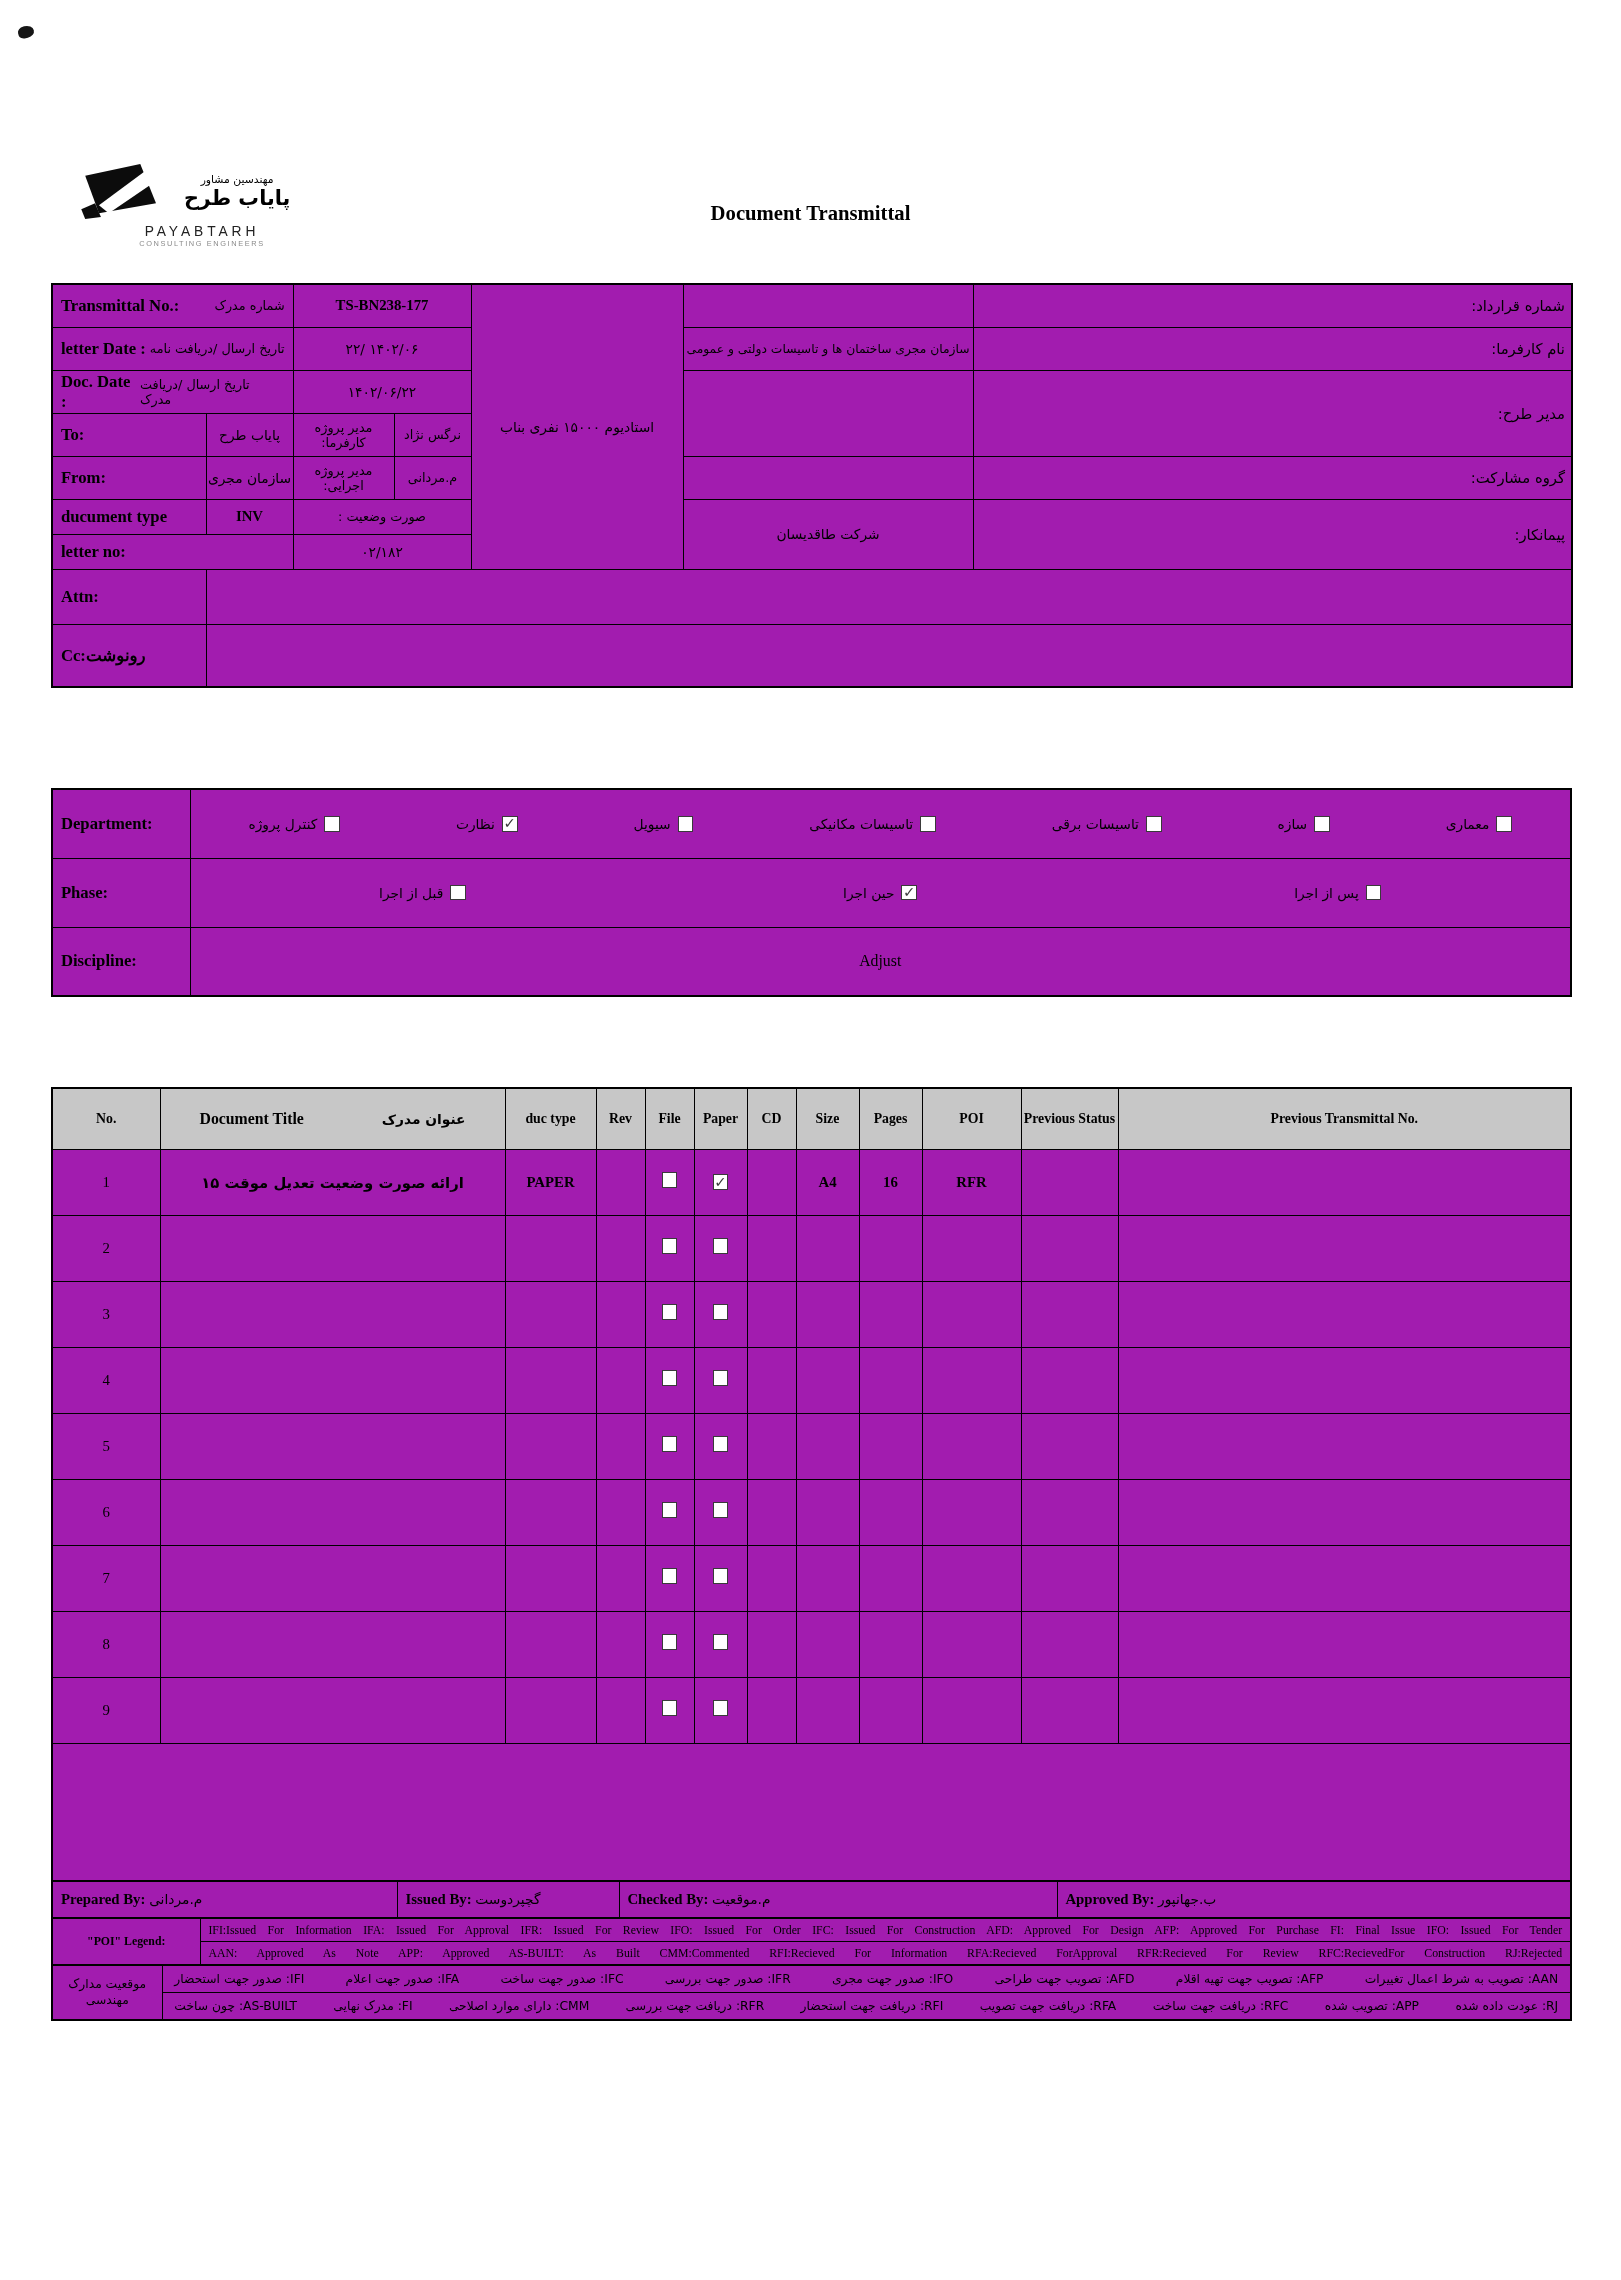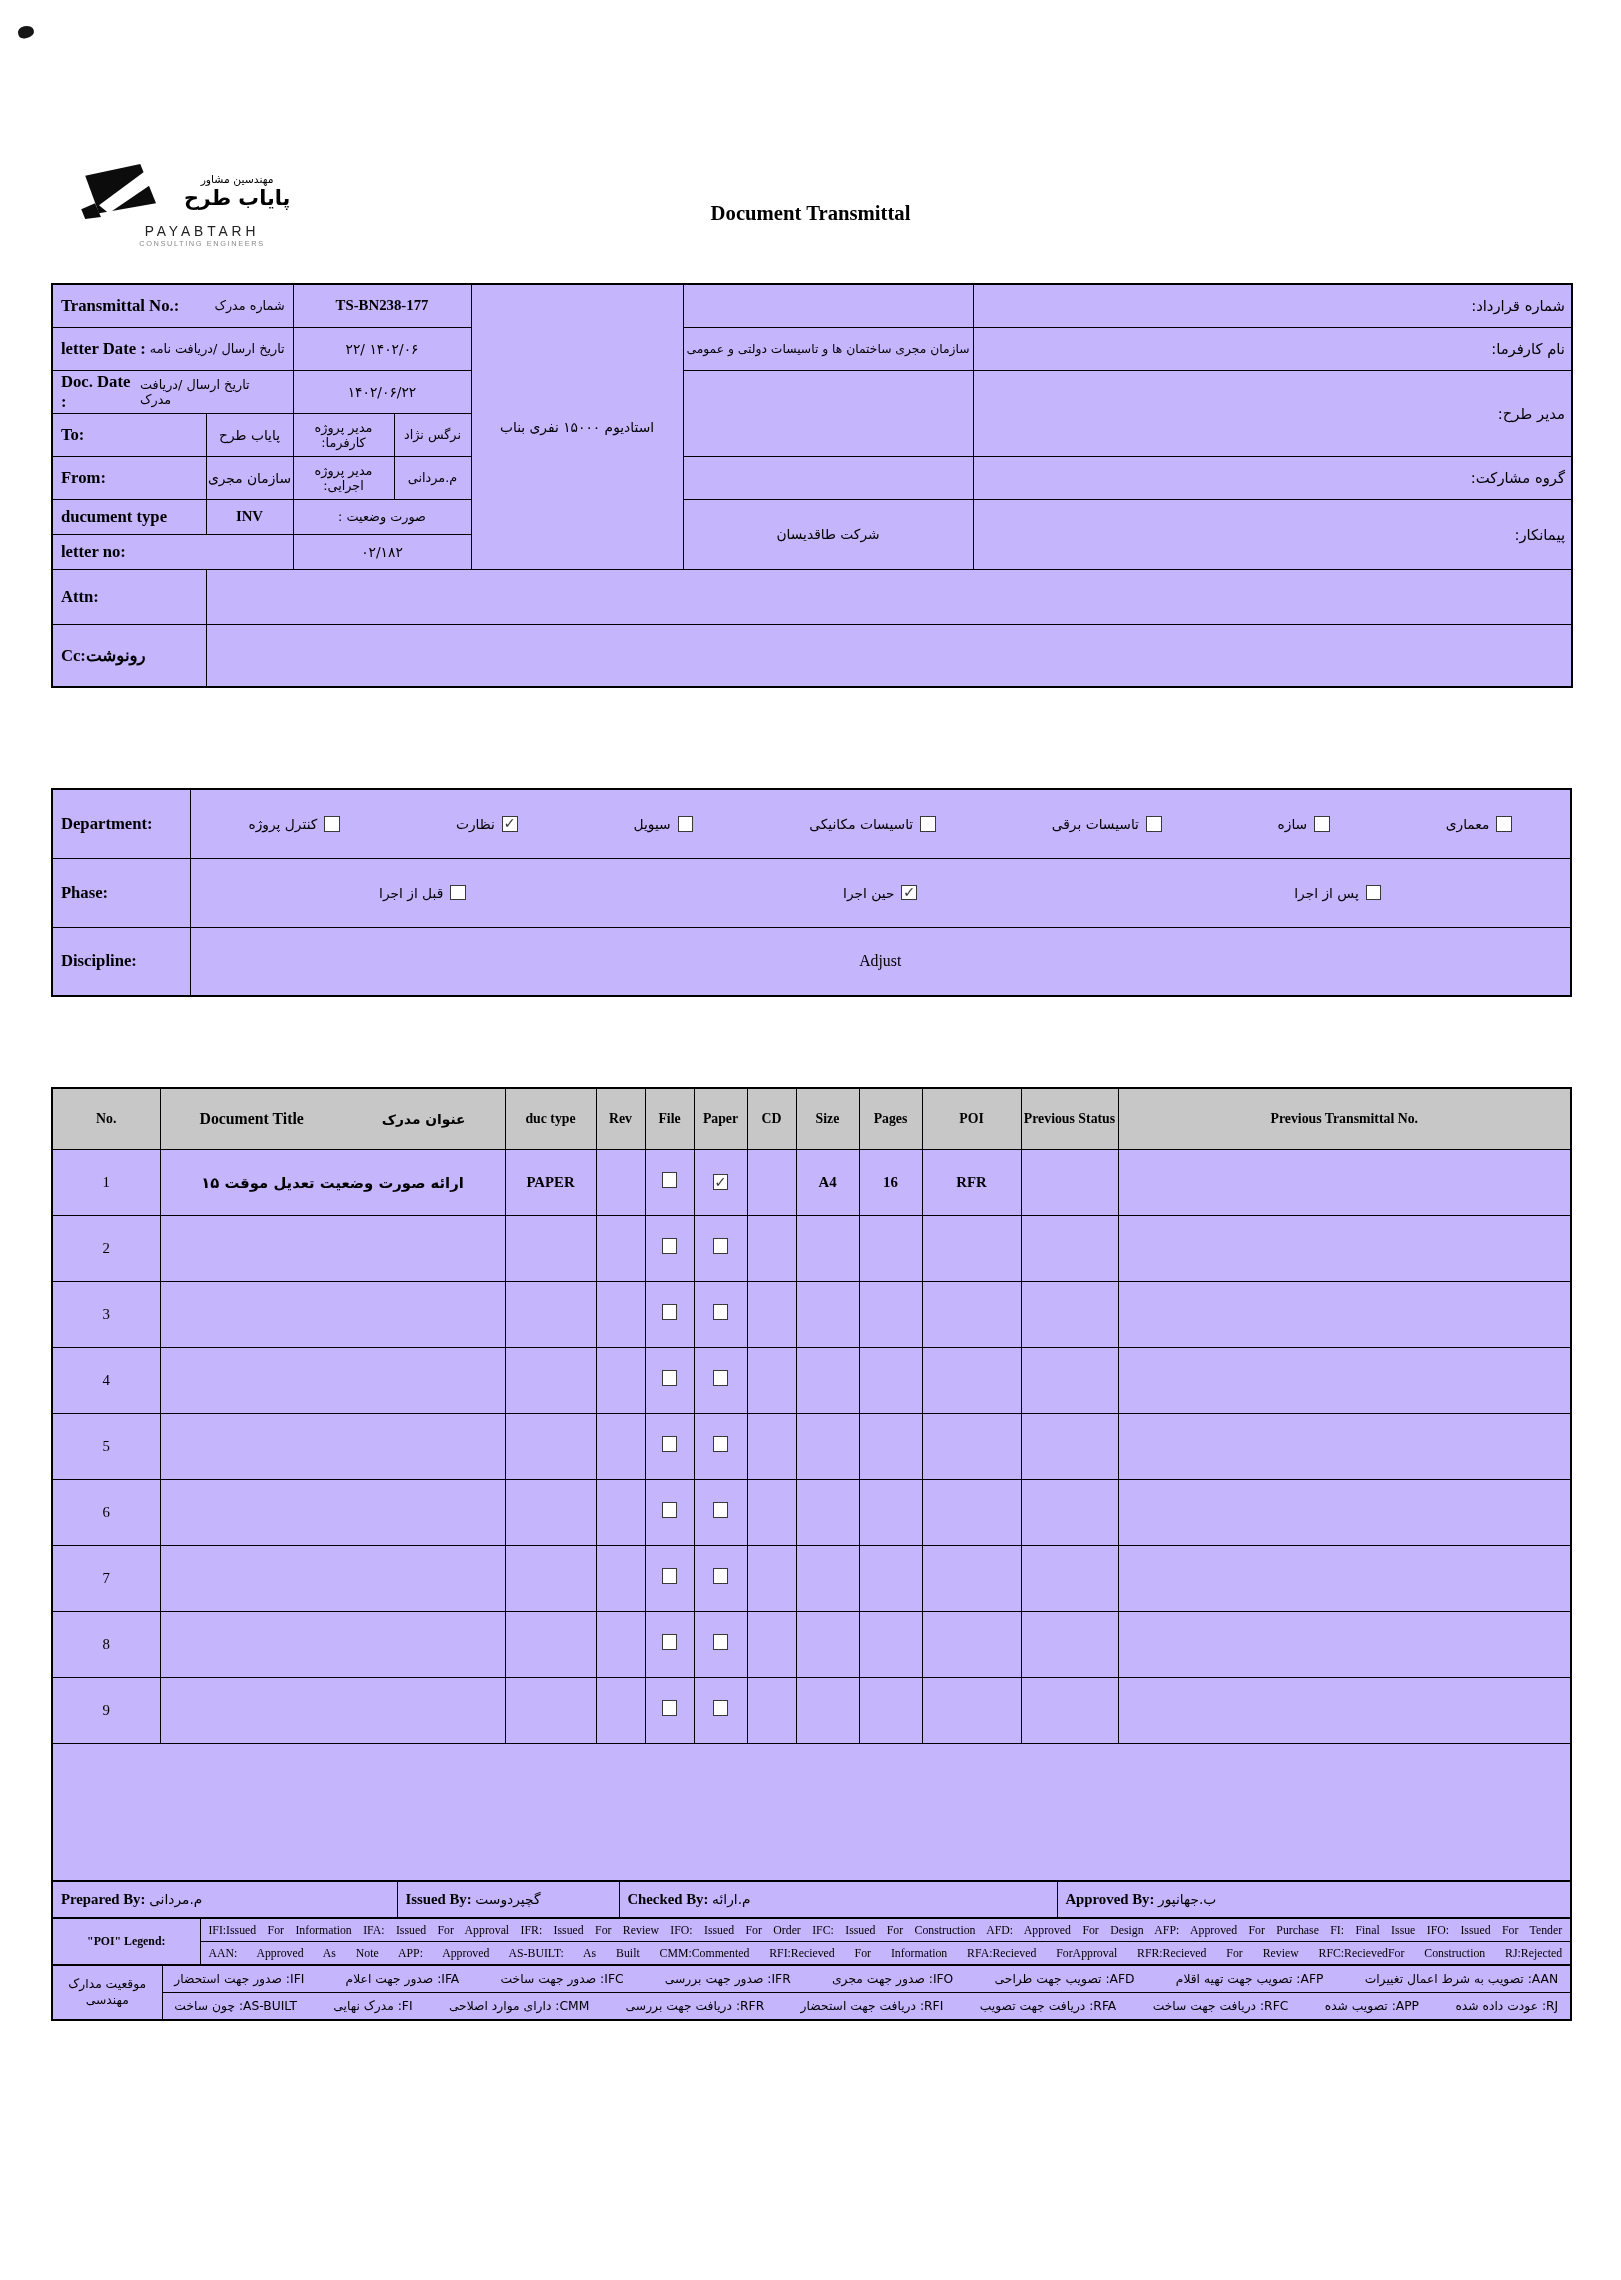--- a/index.html
+++ b/index.html
@@ -3,21 +3,21 @@
 <meta charset="utf-8">
 <style>
   * { box-sizing: border-box; margin: 0; padding: 0; }
   html,body { background:#ffffff; }
   body {
     width:1621px; height:2280px; position:relative;
     font-family:"Liberation Serif","DejaVu Serif",serif;
     color:#000;
   }
   .fa { font-family:"DejaVu Sans", sans-serif; }
-  table { border-collapse:collapse; table-layout:fixed; width:1519px; background:#c4b5fd; }
+  table { border-collapse:collapse; table-layout:fixed; width:1519px; background:#a21caf; }
   td { border:1px solid #000; overflow:hidden; vertical-align:middle; }
   table.t { border:2px solid #000; }
 
   
   .artifact { position:absolute; left:17.7px; top:25.6px; width:15.8px; height:11.8px;
               background:#161616; border-radius:45% 55% 50% 40%; transform:rotate(-15deg); }
   .logo { position:absolute; left:79px; top:162px; width:246px; }
   .logo-top { display:flex; align-items:center; gap:9.9px; }
   .logo-fa-small { font-size:10.8px; text-align:center; }
   .logo-fa-big { font-size:20.7px; font-weight:bold; text-align:center; }
@@ -442,21 +442,21 @@
       <td>
         <span class="sig-lbl">Prepared By:</span>
         <span class="fa sig-name">م.مردانی</span>
       </td>
       <td>
         <span class="sig-lbl">Issued By:</span>
         <span class="fa sig-name">گچپردوست</span>
       </td>
       <td>
         <span class="sig-lbl">Checked By:</span>
-        <span class="fa sig-name">م.ارائه</span>
+        <span class="fa sig-name">م.موقعیت</span>
       </td>
       <td>
         <span class="sig-lbl">Approved By:</span>
         <span class="fa sig-name">ب.جهانپور</span>
       </td>
     </tr>
   </tbody>
     </table>
 
   <table class="t leg-en-table">

